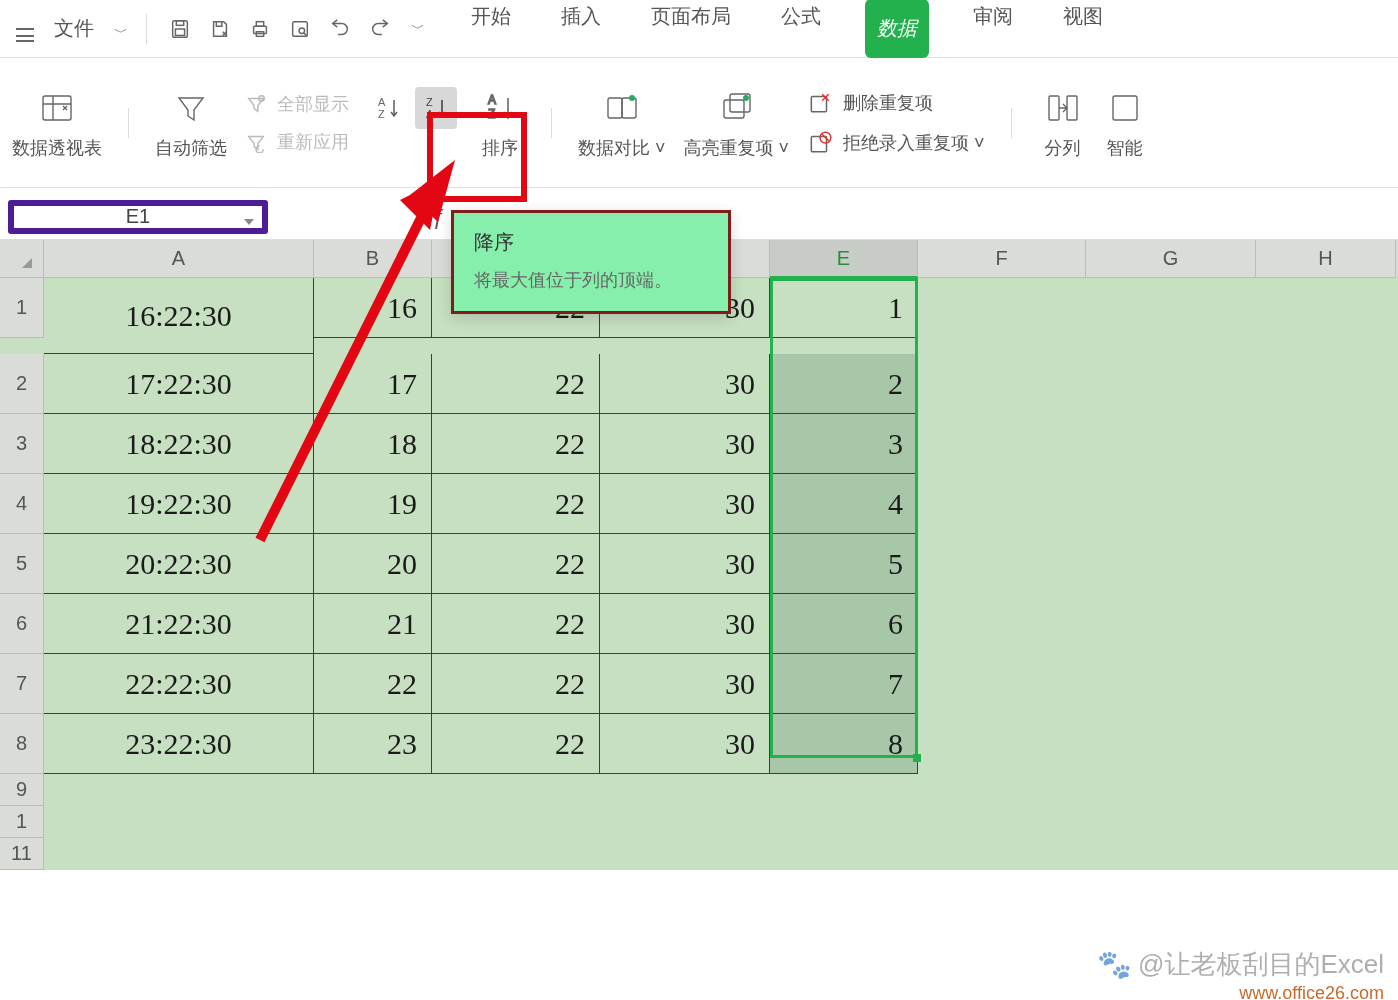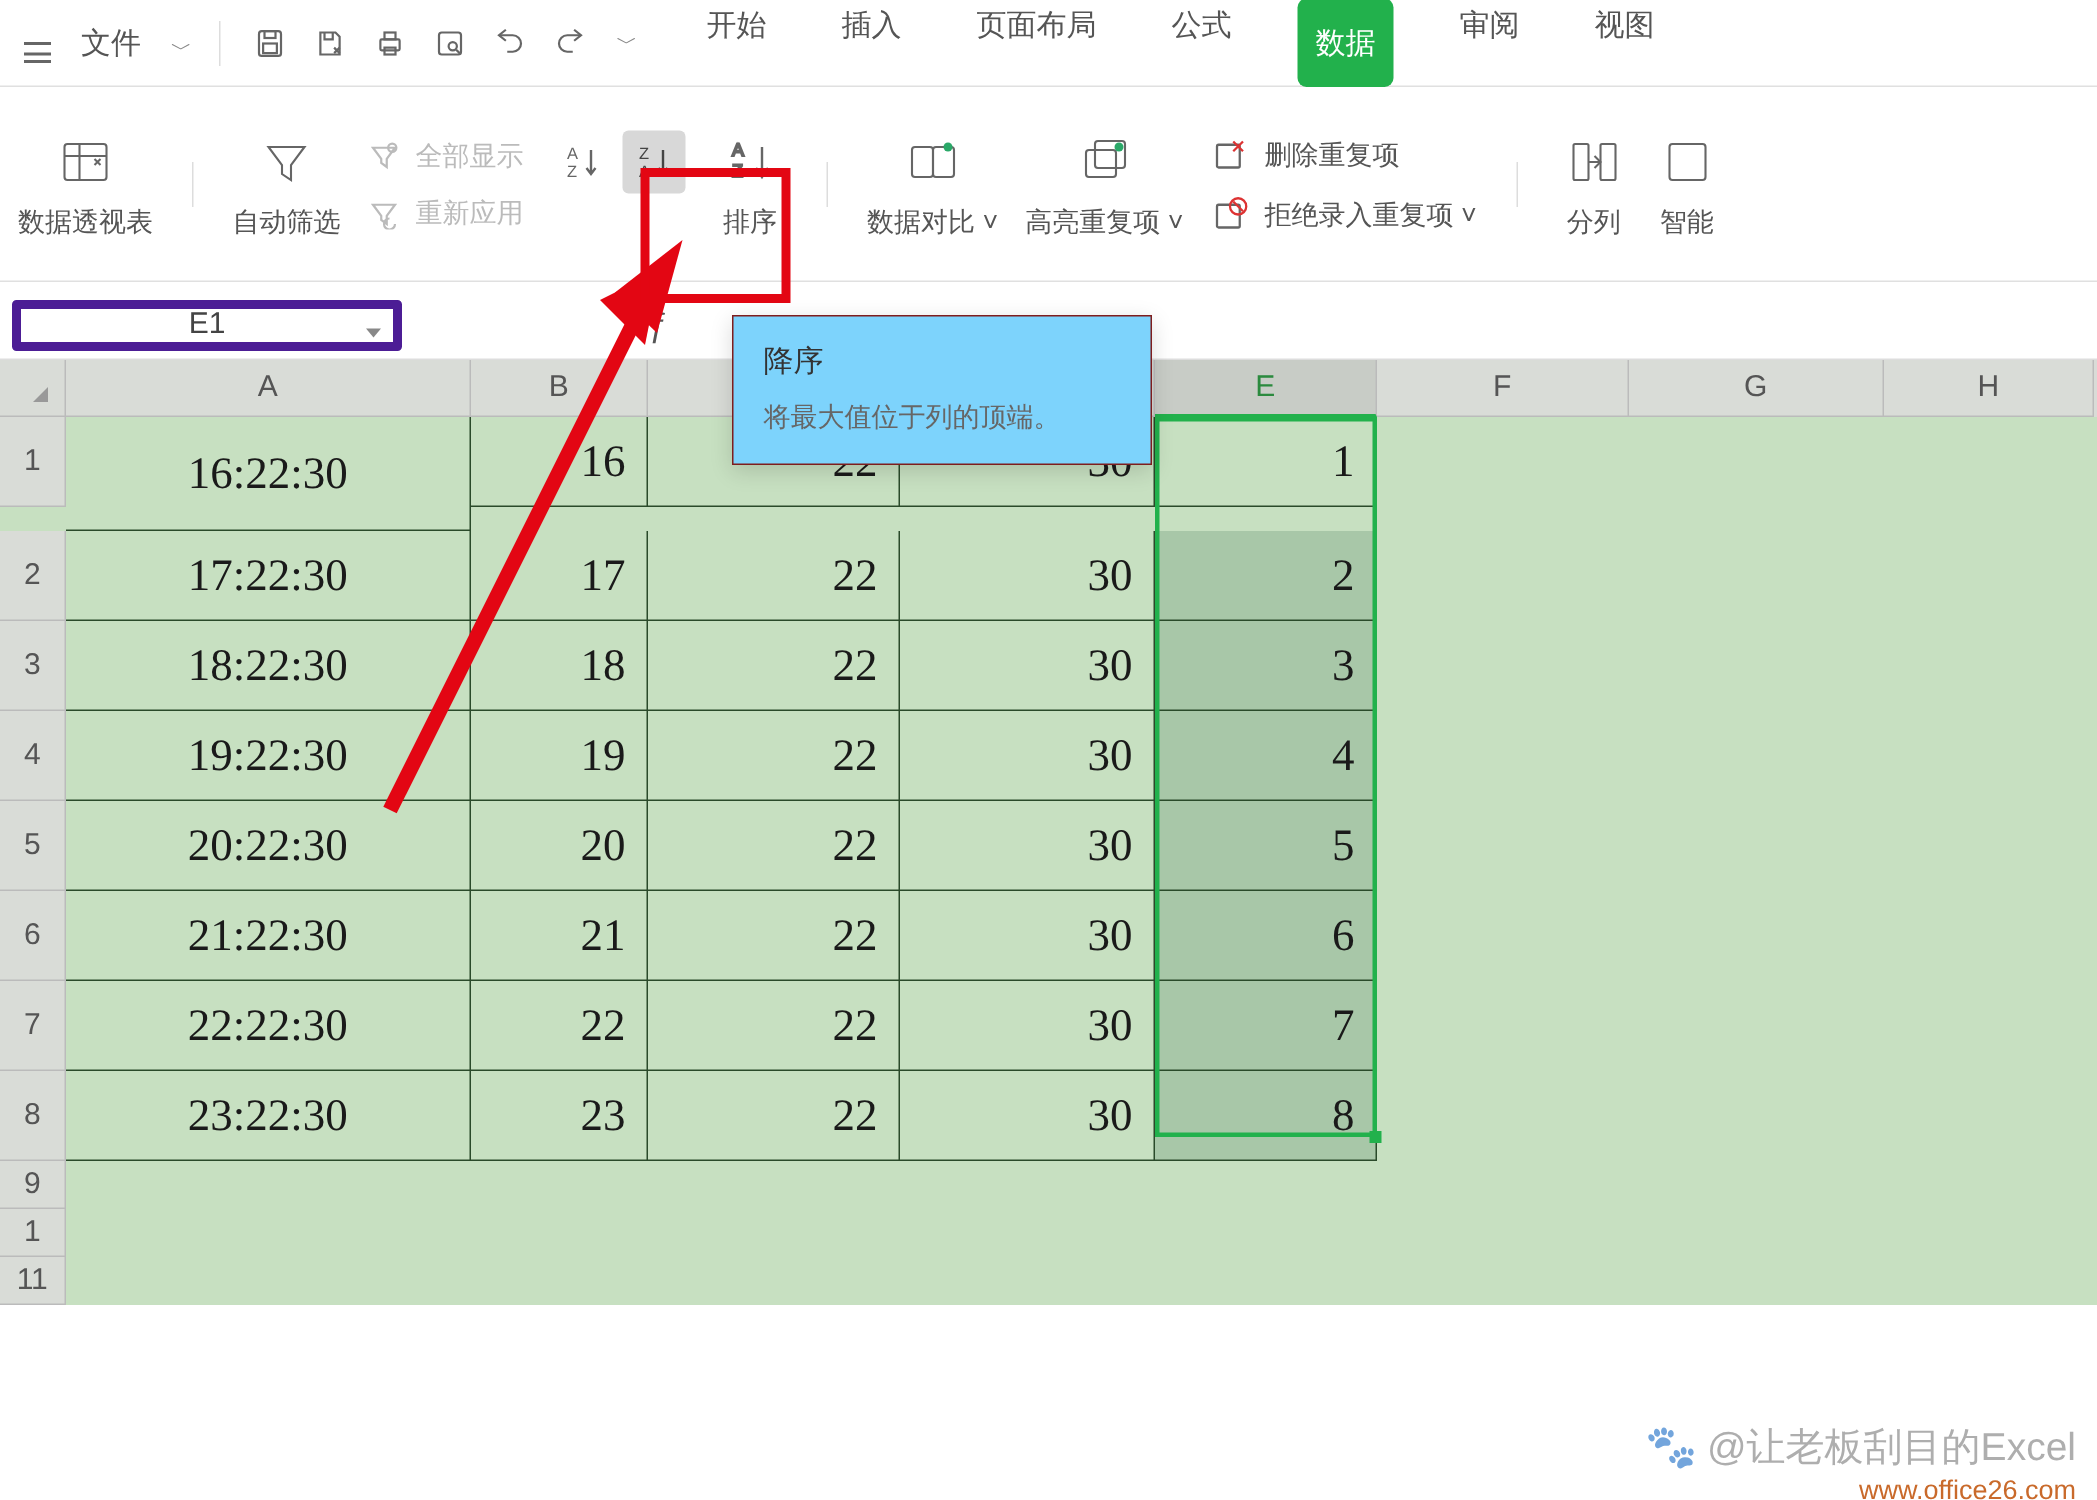--- a/index.html
+++ b/index.html
@@ -8,21 +8,21 @@
 
 .menubar { display: flex; align-items: center; height: 58px; padding: 0 16px; gap: 10px; border-bottom: 1px solid #e0e0e0; }
 .menu-file { display: flex; align-items: flex-end; gap: 20px; font-size: 20px; color: #555; cursor: pointer; }
 .menu-file .hamburger { display: inline-block; width: 18px; height: 14px; border-top: 2px solid #666; border-bottom: 2px solid #666; position: relative; }
 .menu-file .hamburger::before { content:""; position:absolute; top:5px; left:0; right:0; border-top:2px solid #666; }
 .vdiv { width:1px; height:30px; background:#ddd; margin:0 8px; }
 .qicon { width: 30px; height: 30px; display:flex; align-items:center; justify-content:center; color:#666; }
 .qicon svg { width:22px; height:22px; stroke:#666; fill:none; stroke-width:1.6; }
 .tabs { display:flex; gap: 38px; margin-left: 30px; font-size: 20px; color:#555; }
 .tab { padding: 4px 6px; cursor:pointer; }
-.tab.active { background:#22b14c; color:#fff; border-radius:6px; padding:16px 12px; }
+.tab.active { background:#22b14c; color:#fff; border-radius:6px; padding:16px 12px;font-style:italic; }
 
 
 .ribbon { display:flex; align-items:center; height: 130px; border-bottom:1px solid #e0e0e0; padding:0 12px; gap: 18px; position:relative; }
 .rgroup { display:flex; flex-direction:column; align-items:center; gap:6px; font-size:18px; color:#555; }
 .rgroup .ricon { width:50px; height:44px; display:flex; align-items:center; justify-content:center; }
 .rgroup .ricon svg { width:40px; height:40px; stroke:#666; fill:none; stroke-width:1.4; }
 .rsub { display:flex; flex-direction:column; gap:14px; font-size:18px; color:#bbb; }
 .rsub .line { display:flex; align-items:center; gap:10px;justify-content:space-between; }
 .rsub .line svg { width:22px; height:22px; stroke:#bbb; fill:none; stroke-width:1.6; }
 .sortbtns { display:flex; gap:6px; align-items:center; }
@@ -34,21 +34,21 @@
 .rtxtcol .line svg { width:26px; height:26px; stroke:#666; fill:none; stroke-width:1.4; }
 
 
 .redbox { position:absolute; border:6px solid #e30613; pointer-events:none; }
 .redbox.main { left:427px; top:112px; width:100px; height:90px; z-index:50; }
 
 
 .arrow-svg { position:absolute; left:230px; top:140px; width:260px; height:420px; z-index:40; pointer-events:none; }
 
 
-.tooltip { position:absolute; left:488px; top:210px; width:280px; background:#7dd3fc; border:1px solid #7f1d1d; box-shadow:0 4px 14px rgba(0,0,0,.15); padding:16px 20px; z-index:60; }
+.tooltip { position:absolute; left:451px; top:210px; width:280px; background:#86efac; border:3px solid #7f1d1d; box-shadow:0 4px 14px rgba(0,0,0,.15); padding:16px 20px; z-index:60; }
 .tooltip .tt-title { font-size:20px; color:#333; margin-bottom:10px; }
 .tooltip .tt-body { font-size:18px; color:#666; line-height:1.6; }
 
 
 .fxbar { display:flex; align-items:center; height:46px; border-bottom:1px solid #ddd; padding:0 8px; gap:14px; margin-top:6px; }
 .namebox { width:260px; height:34px; border:6px solid #4c1d95; border-radius:3px; display:flex; align-items:center; justify-content:center; font-size:20px; color:#444; background:#fff; position:relative; }
 .namebox::after { content:""; position:absolute; right:8px; top:13px; border-left:5px solid transparent; border-right:5px solid transparent; border-top:6px solid #888; }
 .fxsym { font-style:italic; font-size:22px; color:#555; margin-left:150px; }
 
 

